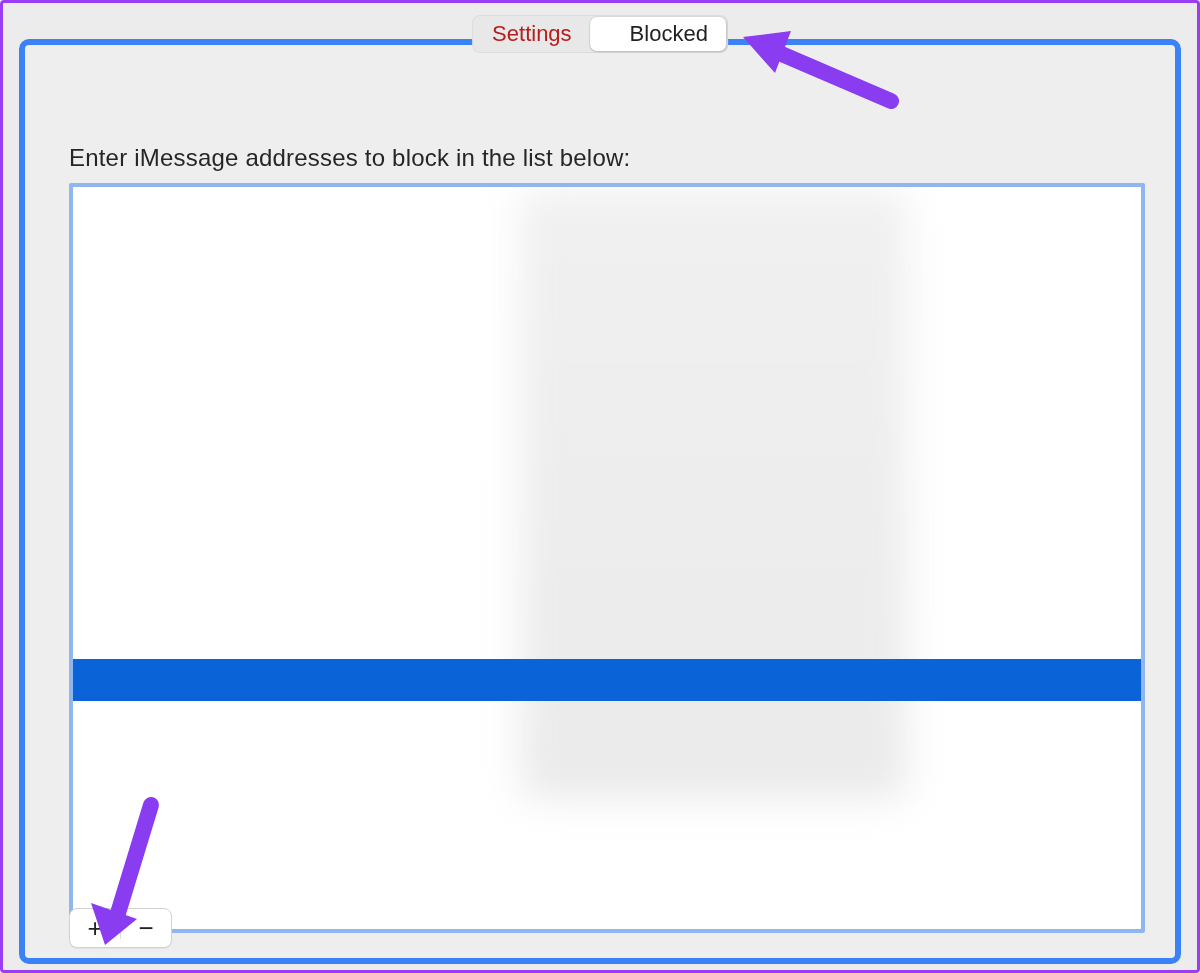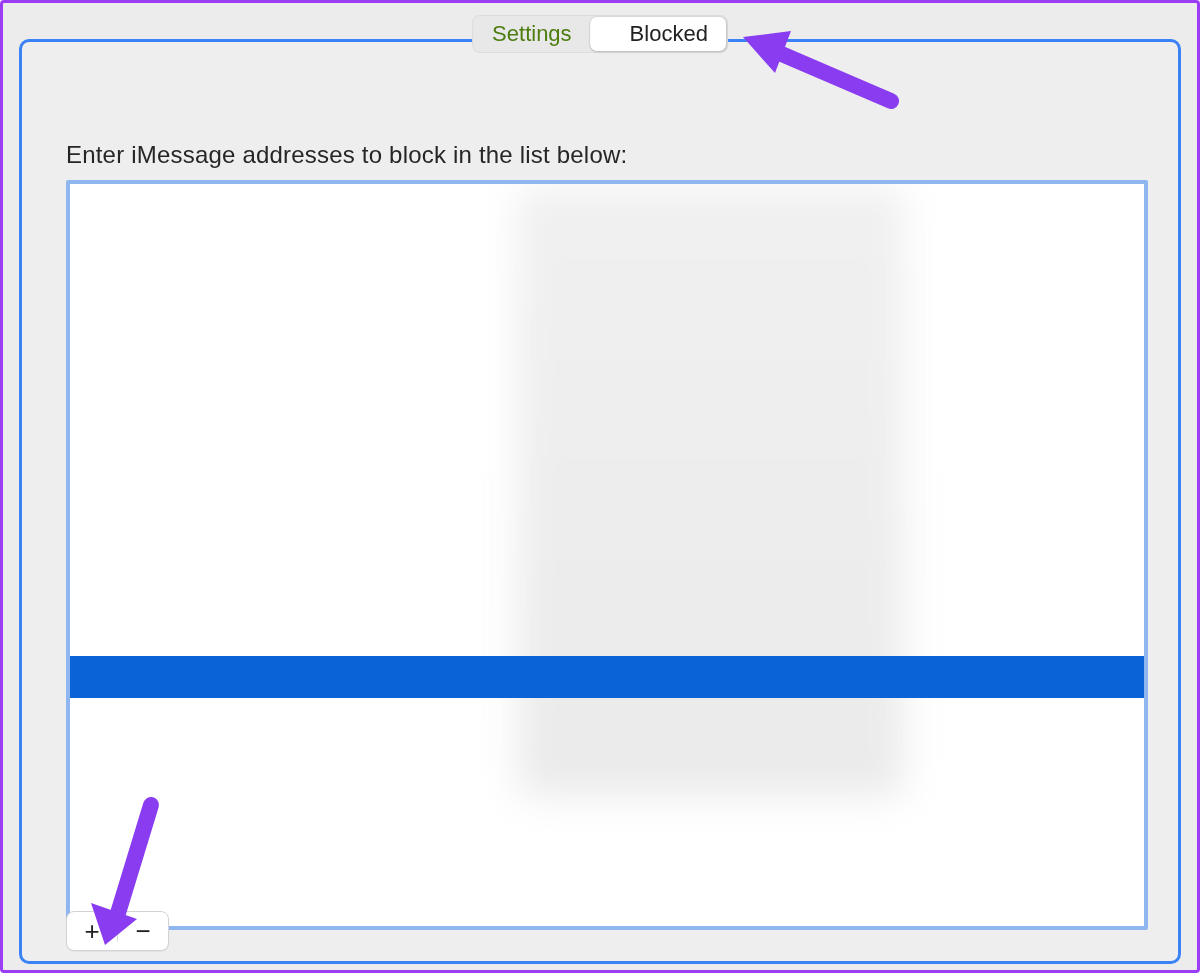--- a/index.html
+++ b/index.html
@@ -17,42 +17,42 @@
       background: #ececec;
       overflow: hidden;
     }
     .panel {
       position: absolute;
       left: 16px;
       right: 16px;
       top: 36px;
       bottom: 6px;
       background: #eeeeee;
-      border: 3px solid #3b82f6;
+      border: 6px solid #3b82f6;
       border-radius: 10px;
       padding: 0;
     }
     
     .tabs {
       position: absolute;
       top: 12px;
       left: 50%;
       transform: translateX(-50%);
       display: inline-flex;
       background: #e8e8e8;
       border-radius: 8px;
       padding: 2px;
       z-index: 5;
       box-shadow: inset 0 0 0 1px rgba(0,0,0,.05);
     }
     .tab {
       font-size: 22px;
       padding: 4px 18px;
       border-radius: 7px;
-      color: #4d7c0f;
+      color: #b91c1c;
       user-select: none;
       cursor: default;
     }
     .tab.active {
       background: #ffffff;
       box-shadow: 0 1px 2px rgba(0,0,0,.15), 0 0 0 1px rgba(0,0,0,.05);
       color: #222;
       padding-left: 40px;
     }
     

